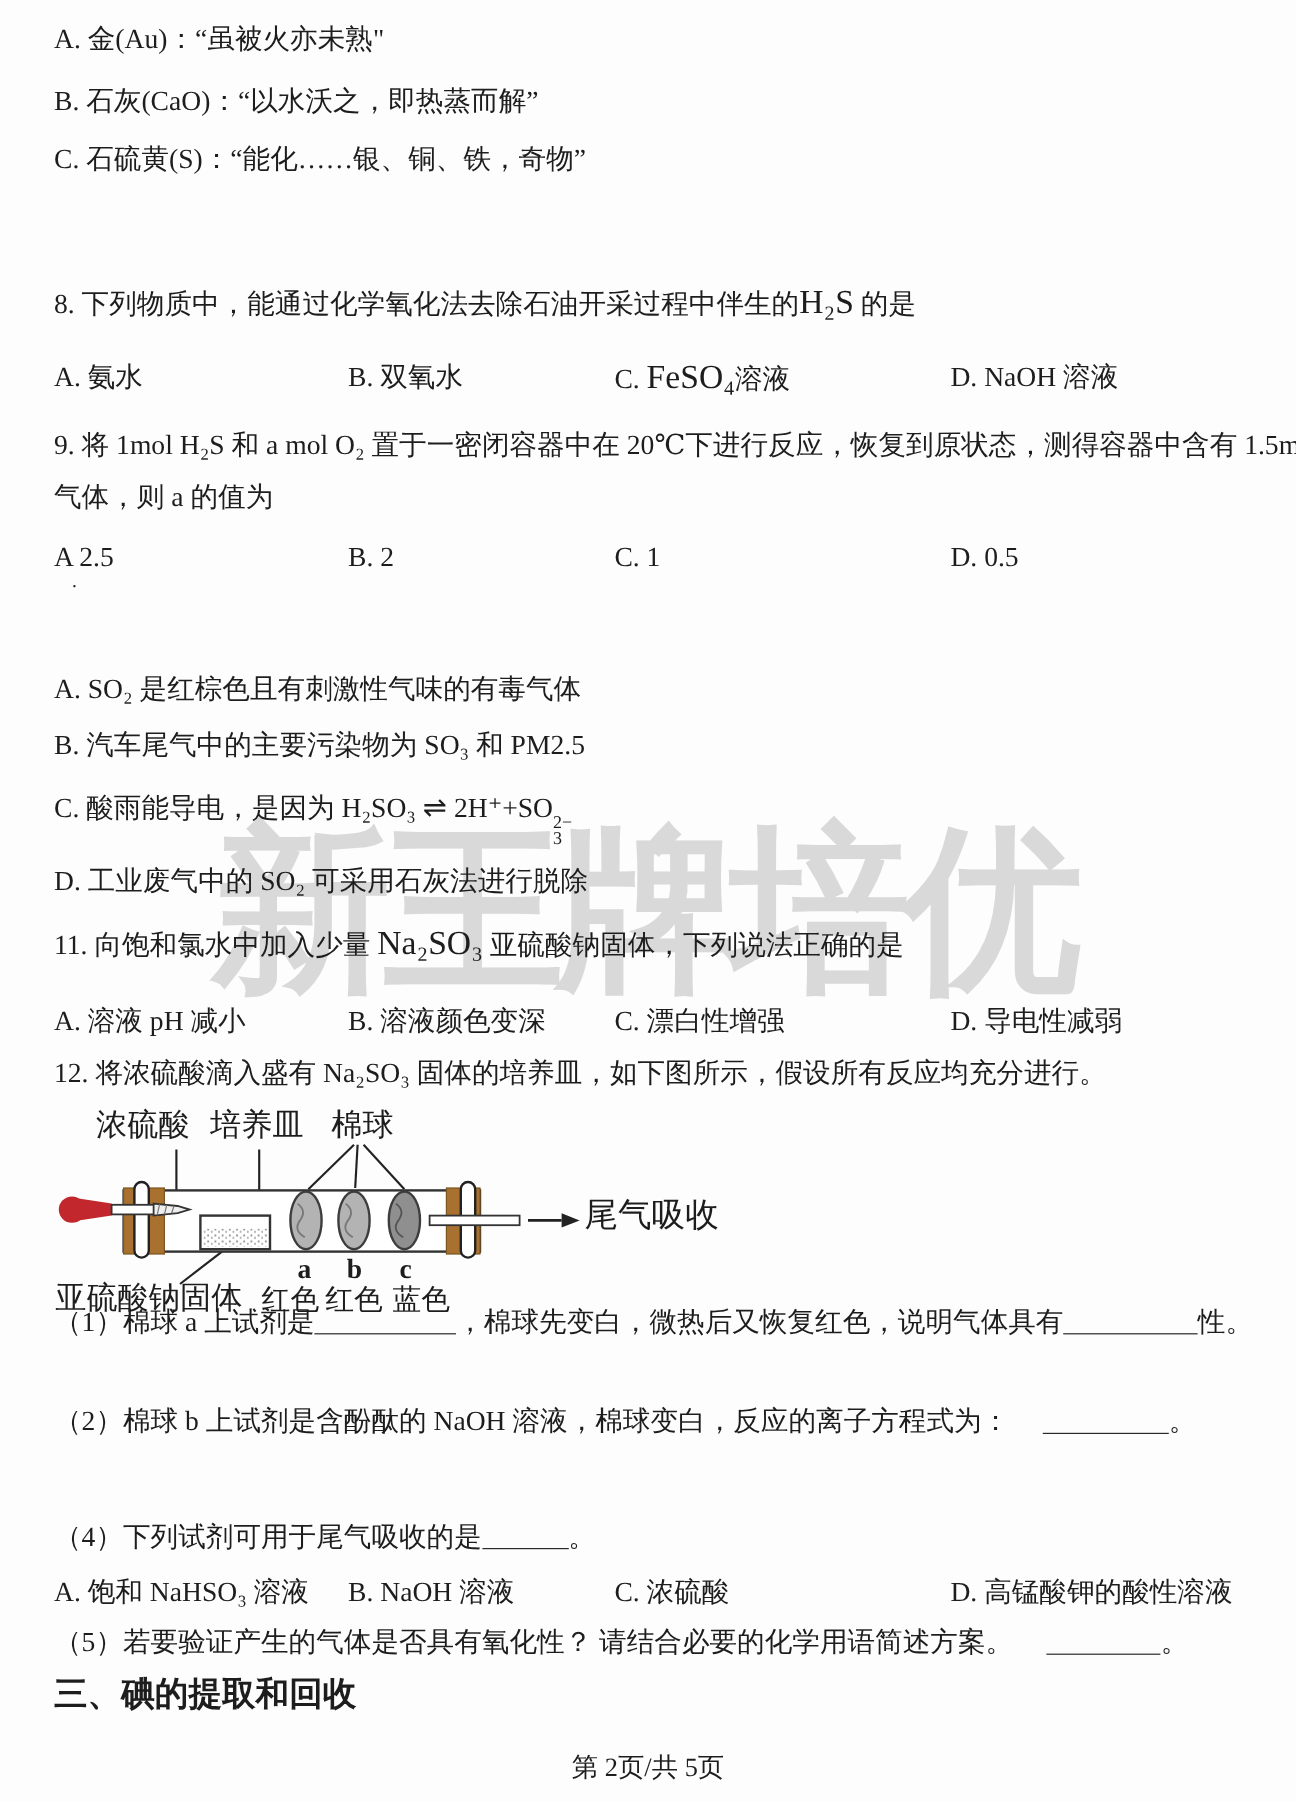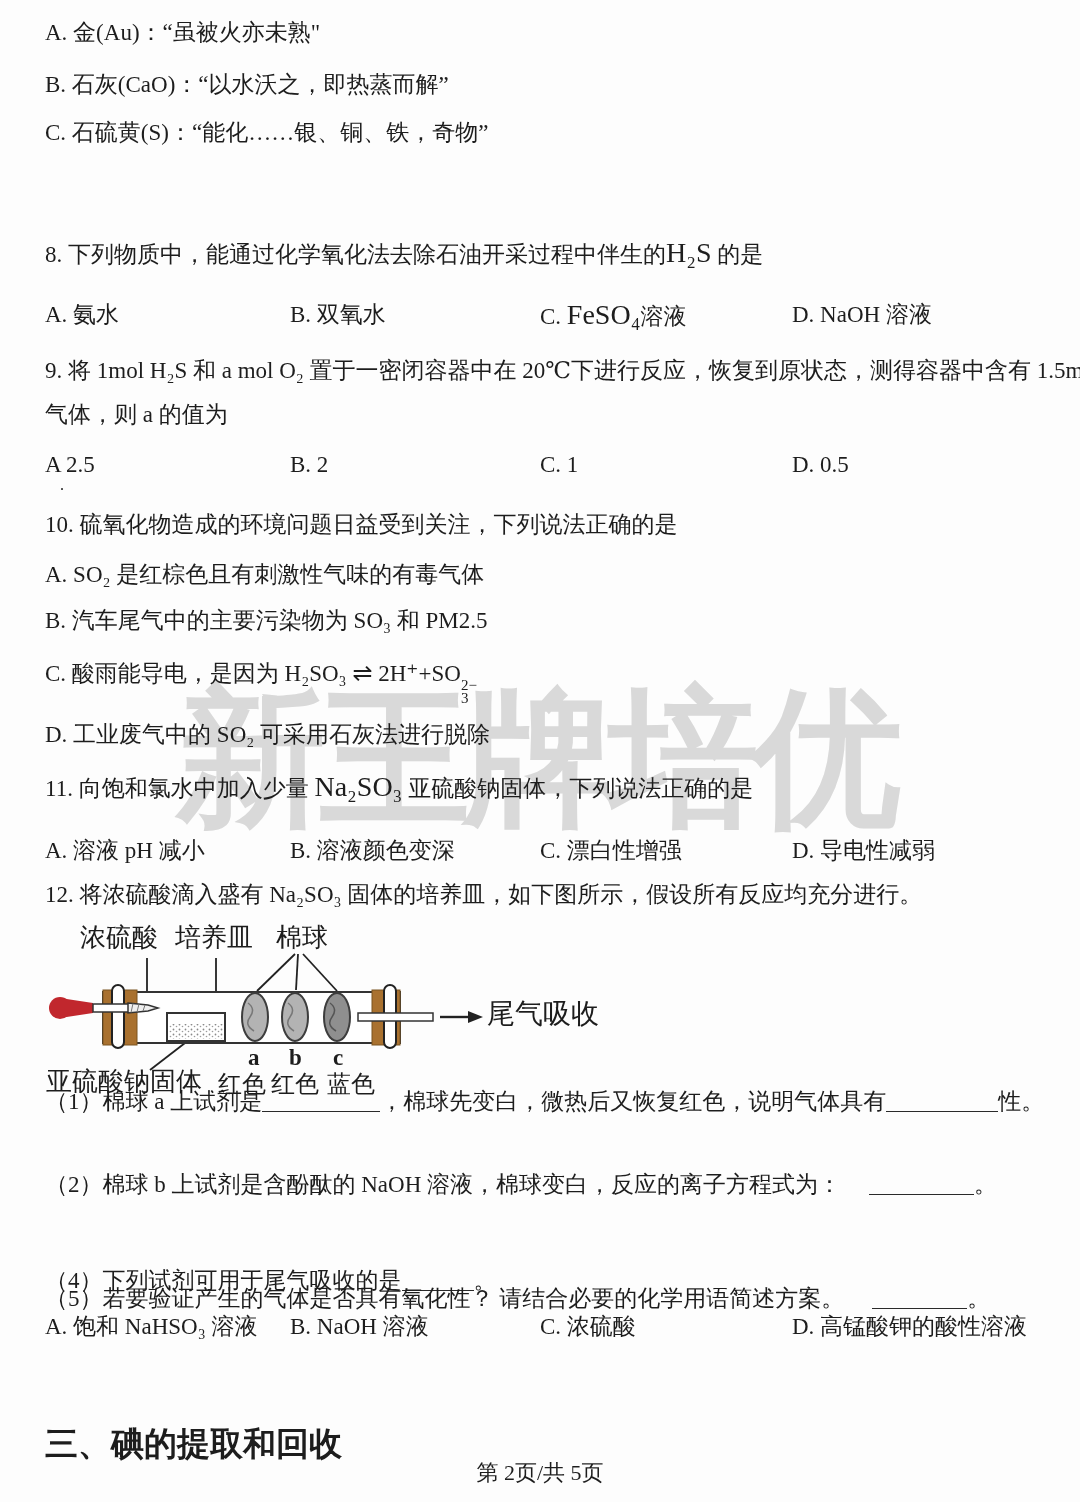--- a/index.html
+++ b/index.html
@@ -5,30 +5,30 @@
   html,body{margin:0;padding:0;}
   body{width:1080px;height:1502px;background:#fdfdfd;position:relative;overflow:hidden;
        font-family:"Liberation Serif","DejaVu Serif",serif;color:#1d1d1d;}
   .page{position:absolute;inset:0;}
   .watermark{position:absolute;left:176px;top:660px;font-size:150px;font-weight:700;
        color:#d9d9d9;font-family:"DejaVu Sans",sans-serif;letter-spacing:-6px;
        white-space:nowrap;z-index:0;user-select:none;}
   .line{position:absolute;left:45px;white-space:nowrap;font-size:23px;line-height:30px;z-index:2;}
   .optrow{position:absolute;left:0;width:856px;height:32px;z-index:2;}
   .optrow span.opt{position:absolute;white-space:nowrap;font-size:23px;line-height:30px;}
-  .o1{left:45px}.o2{left:290px}.o3{left:540px}.o4{left:792px}
+  .o1{left:45px}.o2{left:290px}.o3{left:512px}.o4{left:792px}
   .fx{font-size:28px;margin-top:16px;}
   .fx-big{font-size:30px;}
   .eq{font-family:"DejaVu Sans",sans-serif;font-size:24px;}
   .stk{display:inline-flex;flex-direction:column;align-items:flex-start;font-size:15px;
        line-height:13px;vertical-align:-9px;}
   .blank{display:inline-block;border-bottom:1.6px solid #2a2a2a;height:22px;vertical-align:-3px;}
   .b118{width:118px}.b112{width:112px}.b105{width:105px}.b108{width:108px}.b72{width:72px}.b95{width:95px}
   .gap28{display:inline-block;width:28px}
-  .sect{font-weight:700;font-size:33px;margin-top:31px;}
+  .sect{font-weight:700;font-size:28px;}
   .footer{position:absolute;left:0;right:0;top:1458px;text-align:center;font-size:22px;z-index:2;}
   .dlabel{position:absolute;white-space:nowrap;z-index:3;font-size:26px;line-height:28px;}
   .dsmall{font-size:23px;font-weight:600;}
   .dcolor{font-size:24px;}
   .exhaust{font-size:28px;}
   .stray{position:absolute;left:60px;top:476px;font-size:16px;z-index:2;}
   svg.apparatus{position:absolute;left:40px;top:918px;z-index:1;}
 </style>
 </head>
 <body>
@@ -54,21 +54,20 @@
   <div class="line" style="top:356px">9. 将 1mol H₂S 和 a mol O₂ 置于一密闭容器中在 20℃下进行反应，恢复到原状态，测得容器中含有 1.5mol</div>
   <div class="line" style="top:400px">气体，则 a 的值为</div>
   <div class="optrow" style="top:450px">
     <span class="opt o1">A  2.5</span>
     <span class="opt o2">B. 2</span>
     <span class="opt o3">C. 1</span>
     <span class="opt o4">D. 0.5</span>
   </div>
   <div class="stray">.</div>
 
-  <div class="line" style="top:510px">10. 硫氧化物造成的环境问题日益受到关注，下列说法正确的是</div>
   <div class="line" style="top:560px">A. SO₂ 是红棕色且有刺激性气味的有毒气体</div>
   <div class="line" style="top:606px">B. 汽车尾气中的主要污染物为 SO₃ 和 PM2.5</div>
   <div class="line" style="top:658px">
     <span>C. 酸雨能导电，是因为 H₂SO₃ </span><span class="eq">⇌</span><span> 2H⁺+SO</span><span class="stk">
         <span>2−</span>
         <span>3</span>
       </span>
   </div>
   <div class="line" style="top:720px">D. 工业废气中的 SO₂ 可采用石灰法进行脱除</div>
 
@@ -149,21 +148,21 @@
   </div>
   <div class="line" style="top:1266px">
     <span>（4）下列试剂可用于尾气吸收的是</span><span class="blank b72"></span><span>。</span>
   </div>
   <div class="optrow" style="top:1312px">
     <span class="opt o1">A. 饱和 NaHSO₃ 溶液</span>
     <span class="opt o2">B. NaOH 溶液</span>
     <span class="opt o3">C. 浓硫酸</span>
     <span class="opt o4">D. 高锰酸钾的酸性溶液</span>
   </div>
-  <div class="line" style="top:1284px">
+  <div class="line" style="top:1354px">
     <span>（5）若要验证产生的气体是否具有氧化性？ 请结合必要的化学用语简述方案。</span><span class="gap28"></span><span class="blank b95"></span><span>。</span>
   </div>
 
   <div class="line sect" style="top:1398px">三、碘的提取和回收</div>
 
   <div class="footer">第 2页/共 5页</div>
 
 </div>
 
 </body></html>

